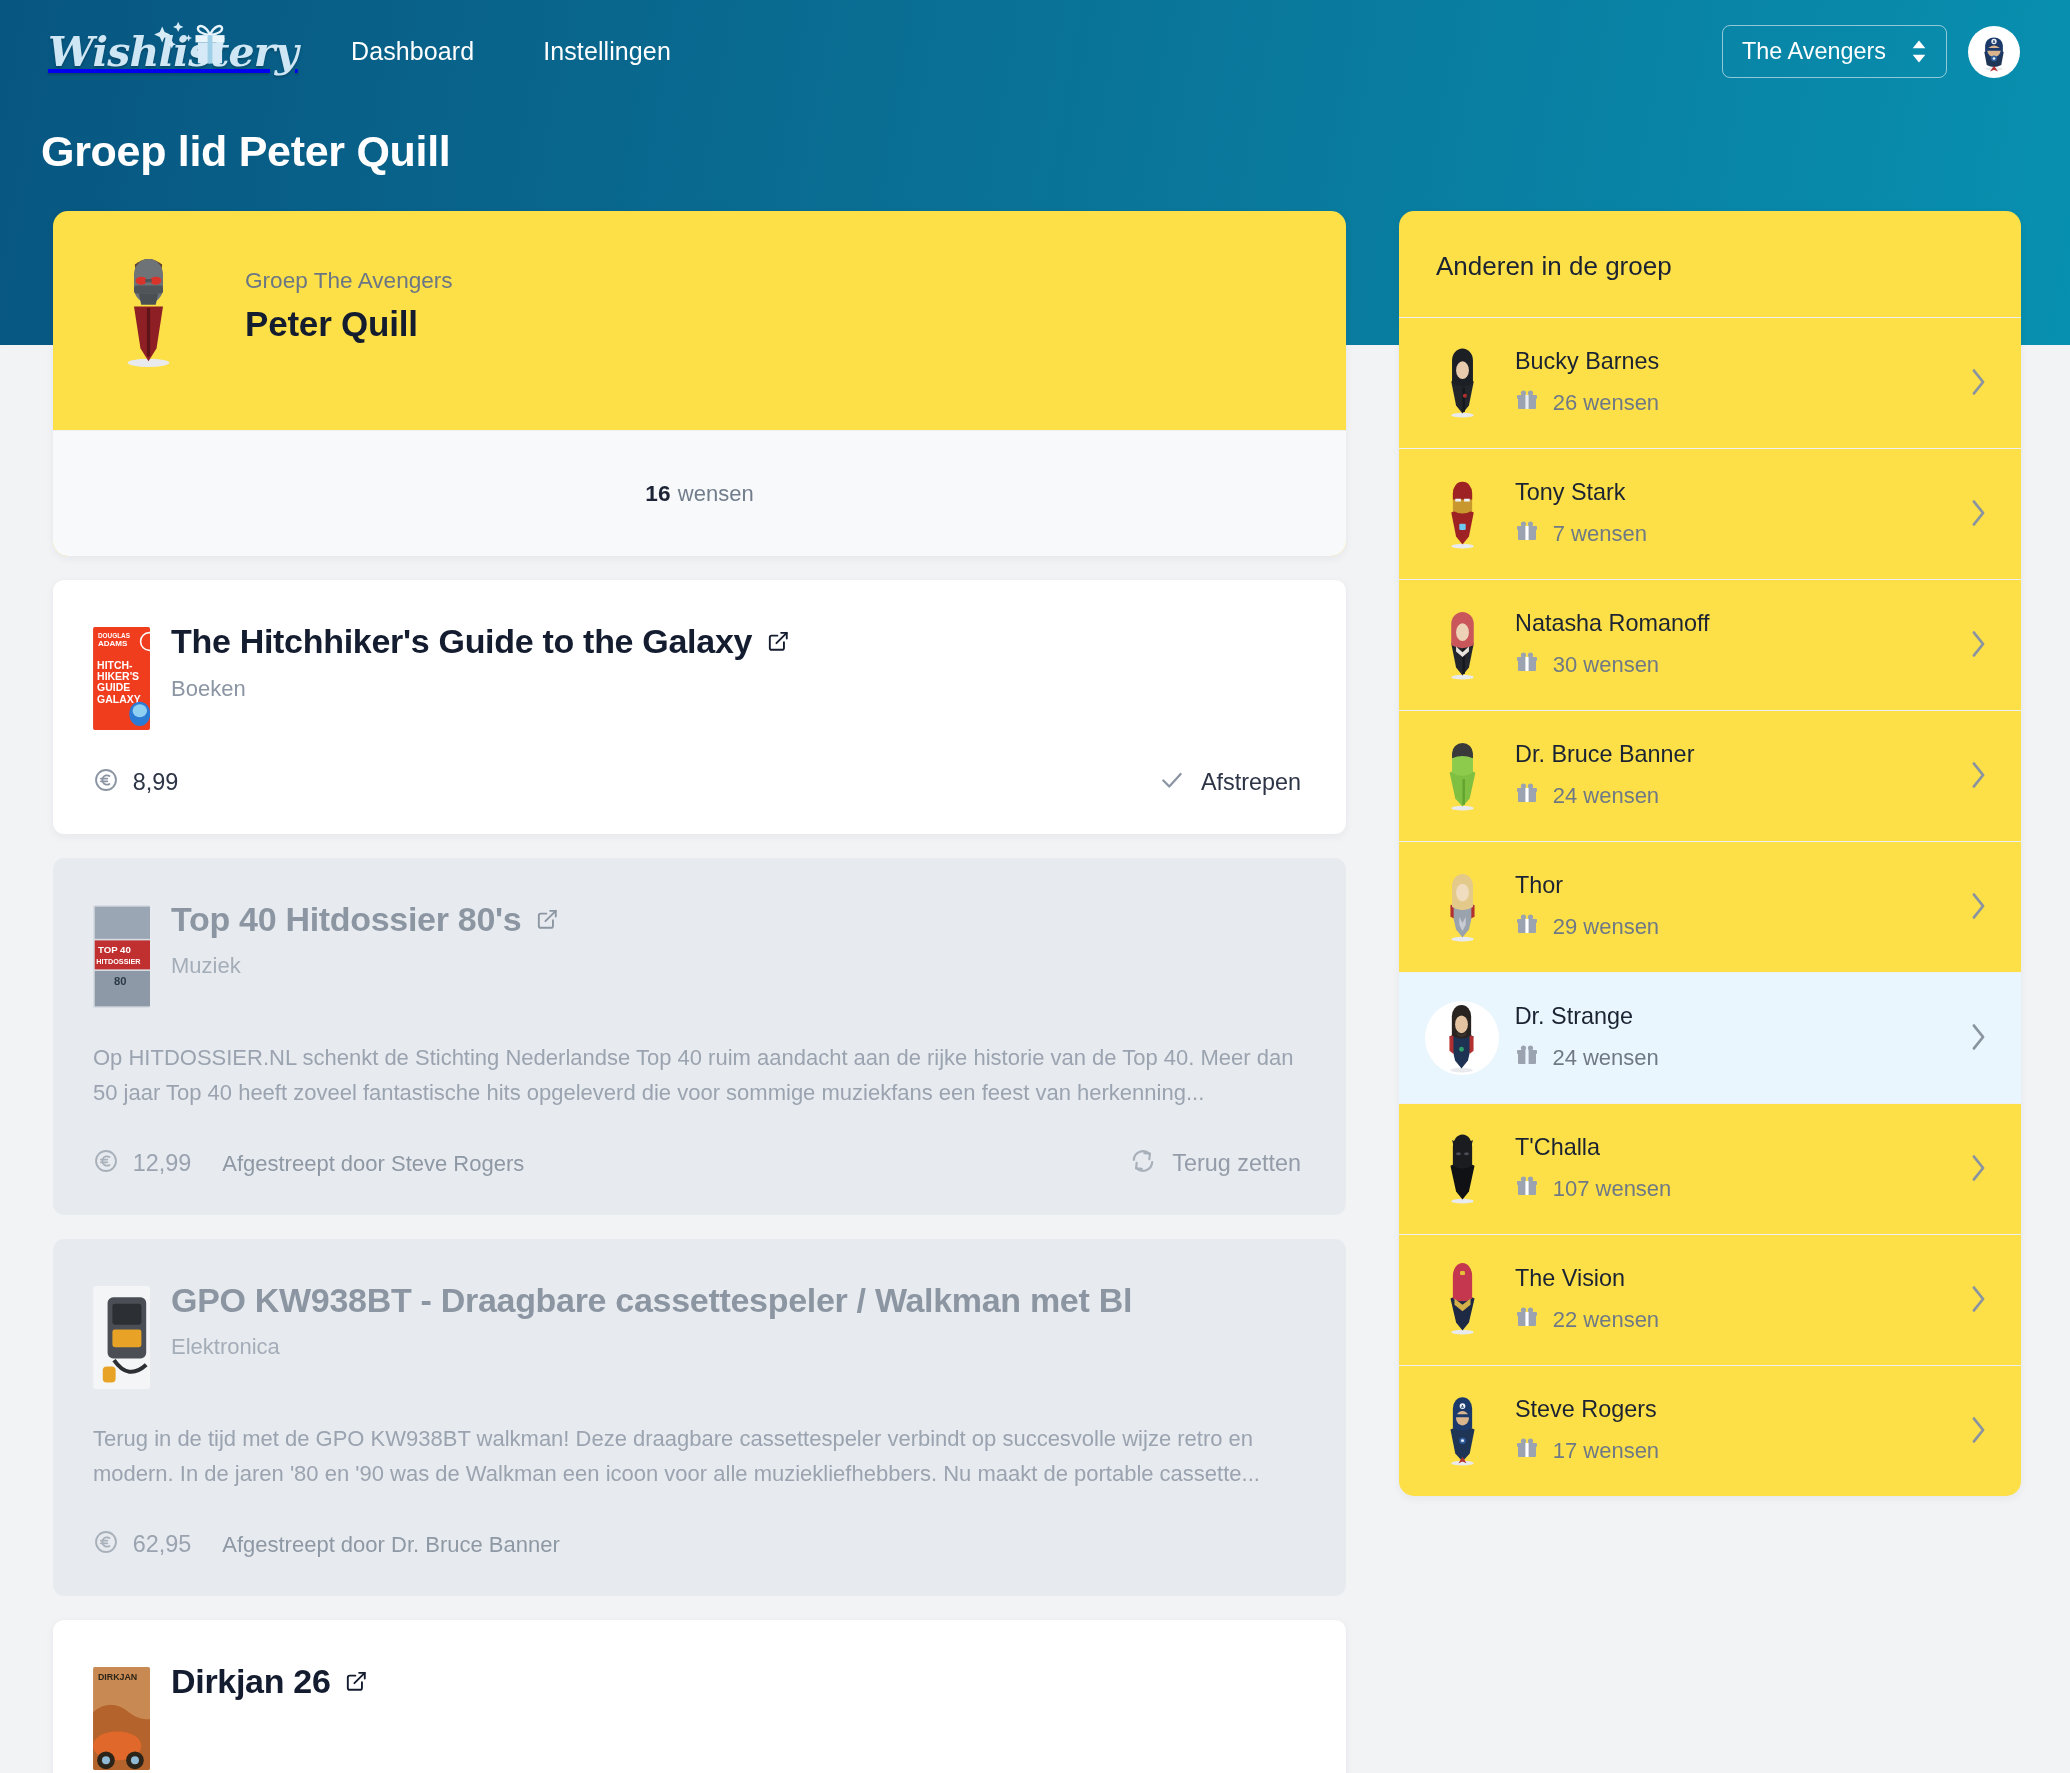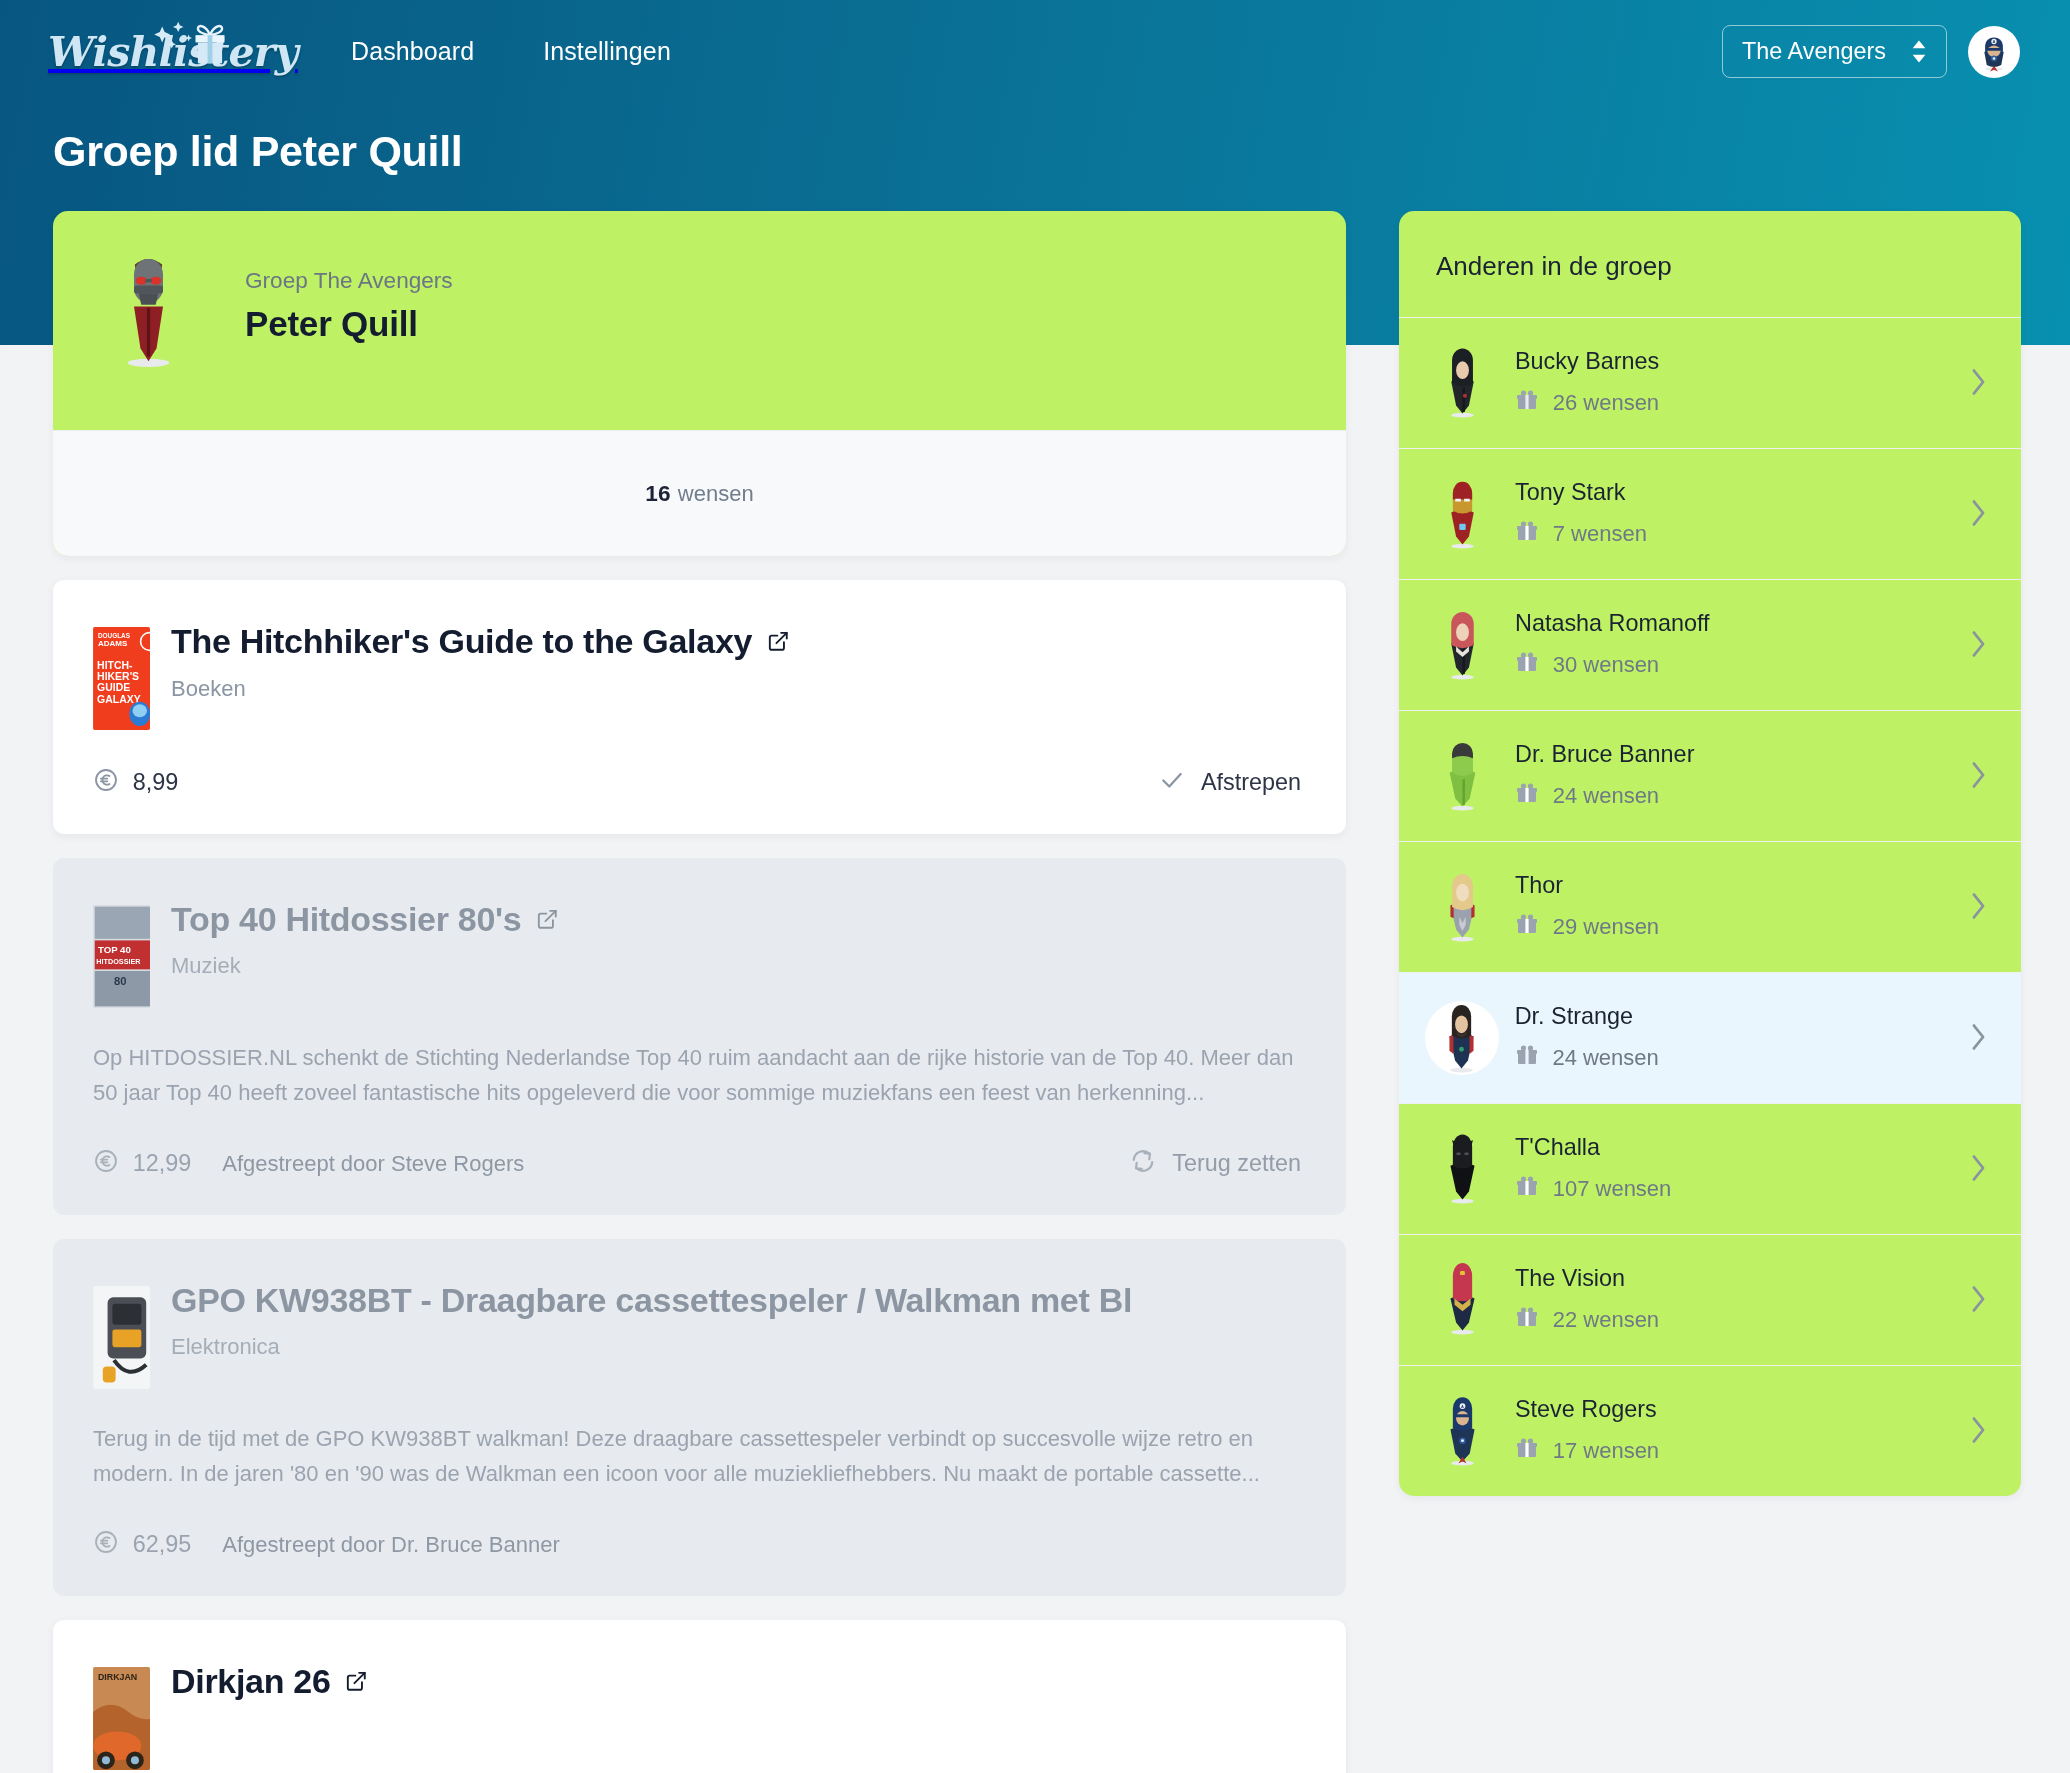--- a/index.html
+++ b/index.html
@@ -85,42 +85,42 @@
     width: 52px; height: 52px;
     border-radius: 50%;
     background: #ffffff;
     display: flex; align-items: center; justify-content: center;
     cursor: pointer;
     overflow: hidden;
   }
 
   .page-title {
     position: absolute;
-    left: 53px; top: 127px;
+    left: 41px; top: 127px;
     font-size: 43px;
     font-weight: 700;
     color: #ffffff;
     letter-spacing: -0.3px;
   }
 
   
   .content {
     position: absolute;
     left: 0; top: 0;
     width: 2070px;
     padding: 211px 50px 0 53px;
     display: flex;
     gap: 53px;
     align-items: flex-start;
   }
   .col-main { width: 1293px; flex: none; }
   .col-side { width: 622px; flex: none; }
 
   .card {
-    background: #bef264;
+    background: #fde047;
     border-radius: 15px;
     box-shadow: 0 2.4px 8px rgba(16,30,54,.055);
   }
 
   
   .profile-card { margin-bottom: 24px; overflow: hidden; }
   .profile-top {
     display: flex; align-items: flex-start;
     padding: 39px 42px 56px 52px;
   }

